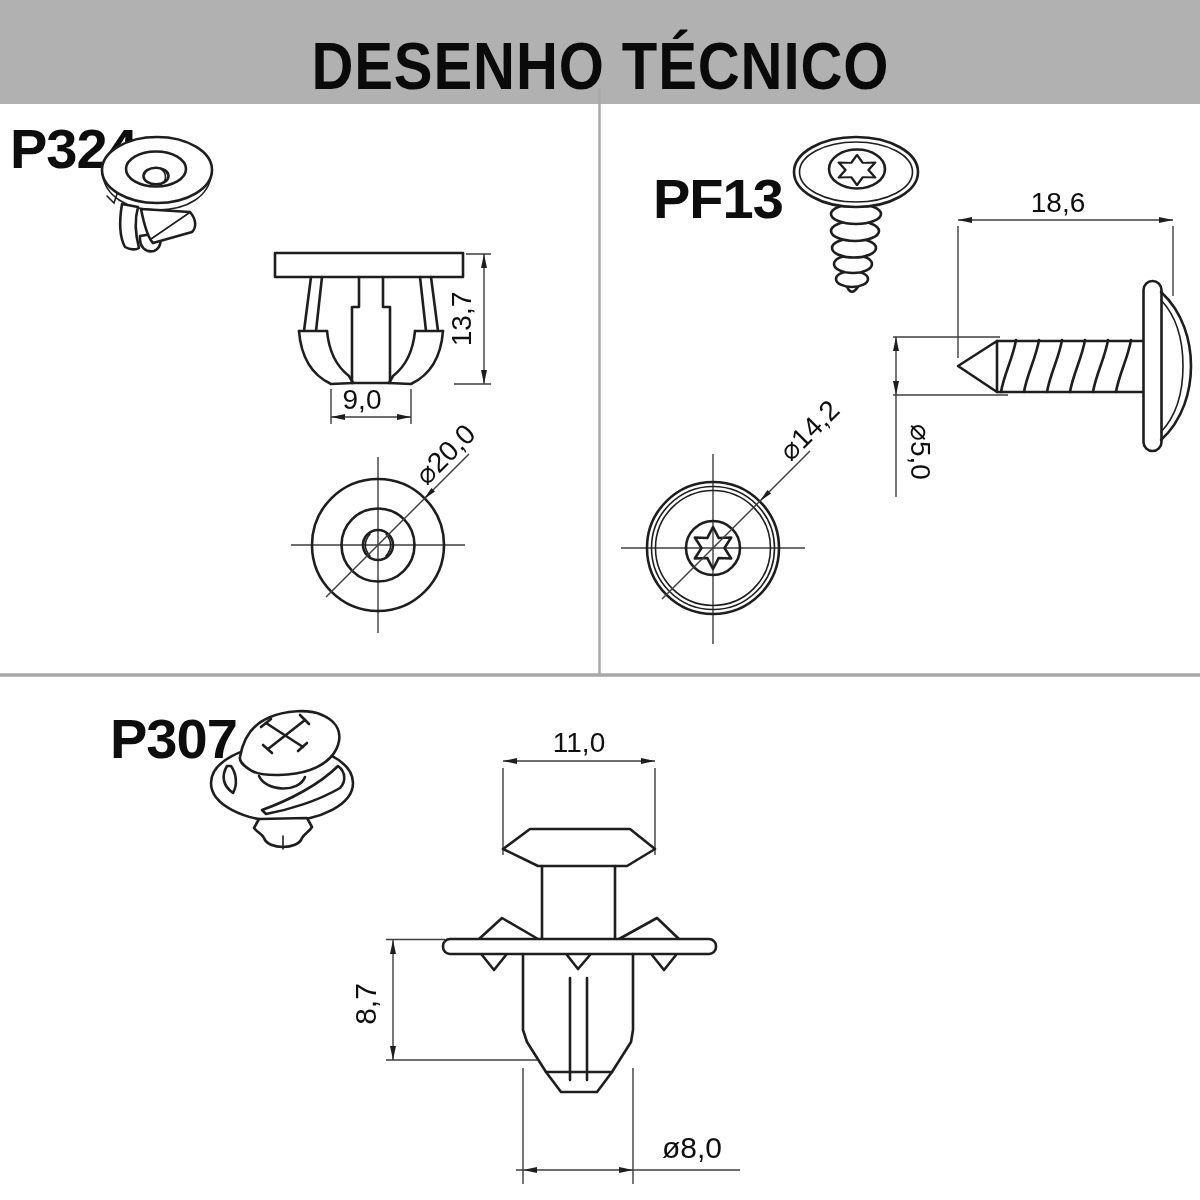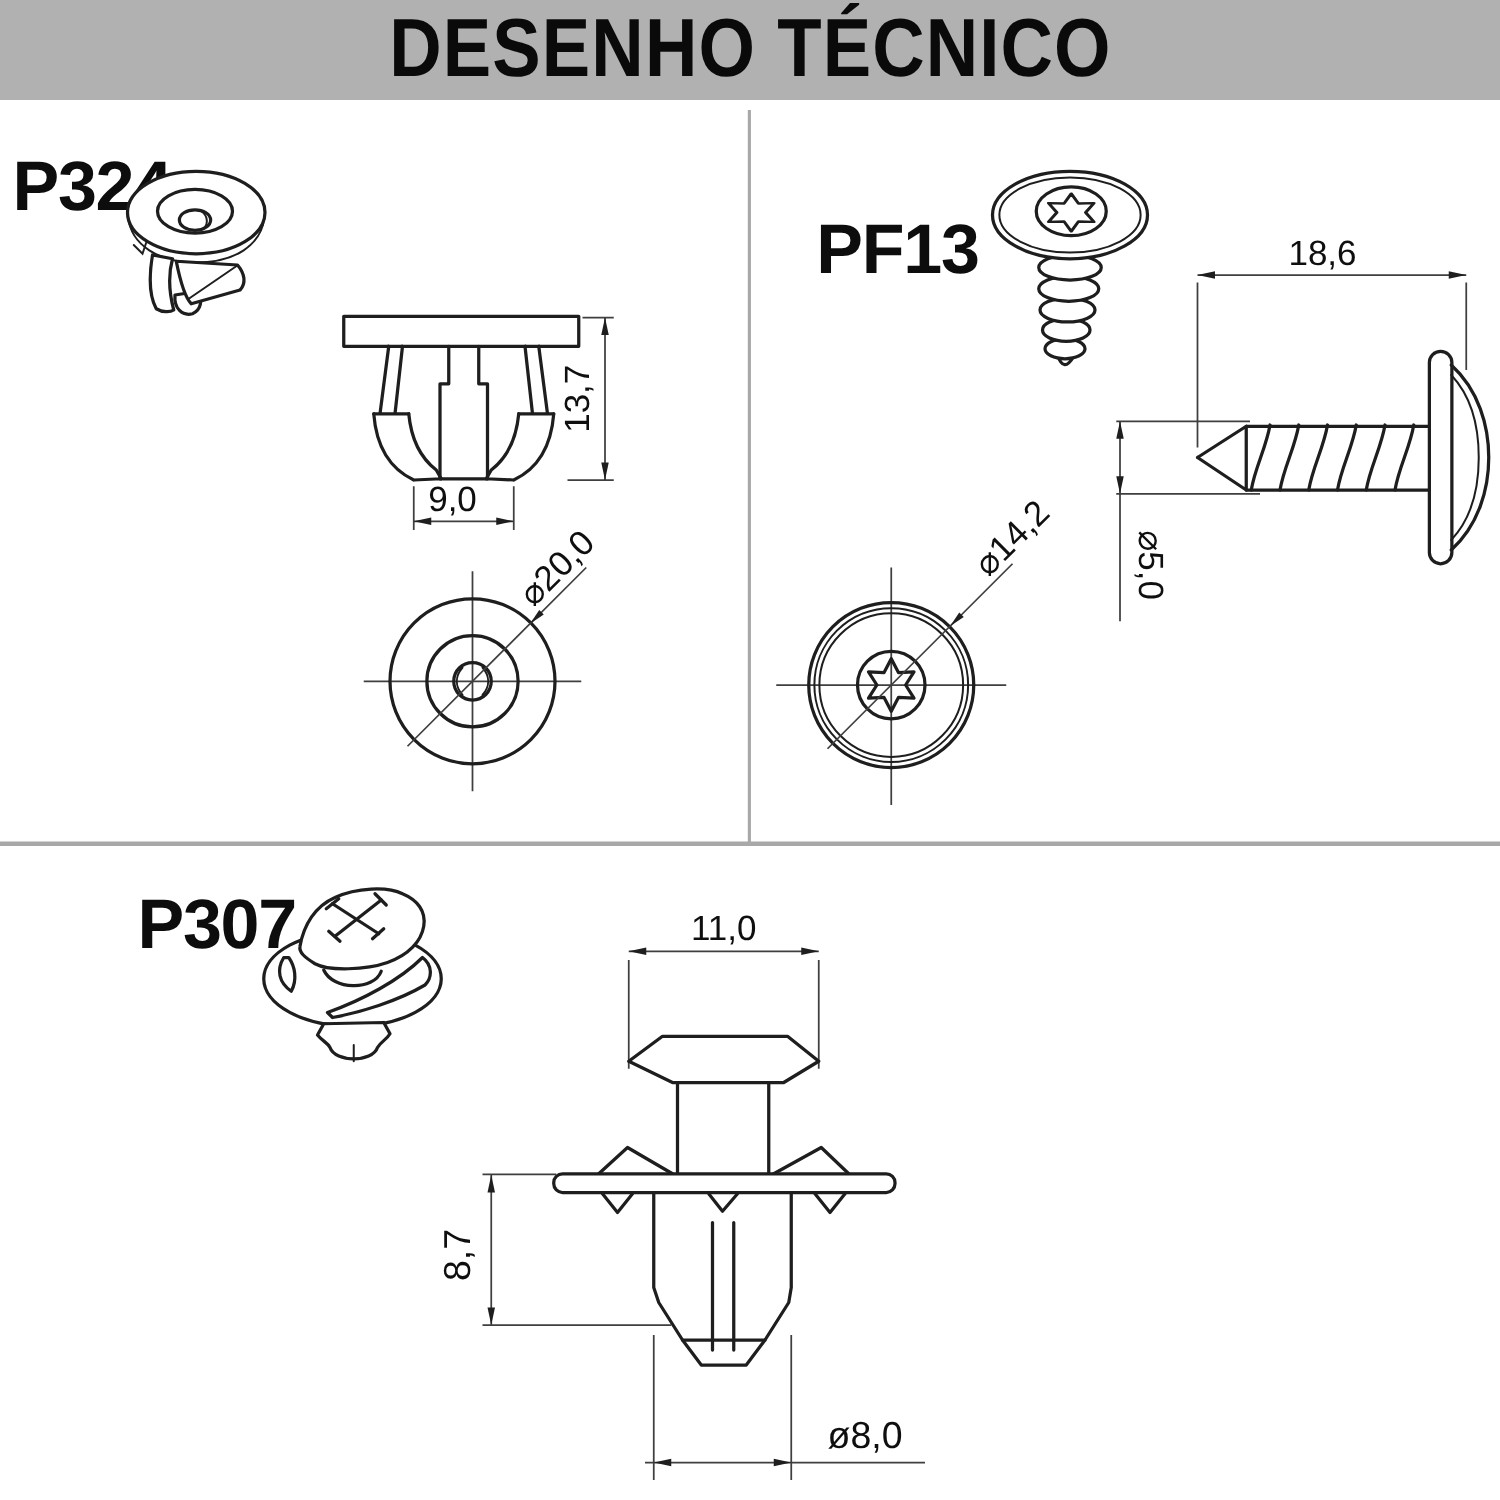--- a/index.html
+++ b/index.html
@@ -1,19 +1,19 @@
 <!DOCTYPE html>
 <html><head>
 <meta charset="utf-8">
 <style>
   html,body{margin:0;padding:0;background:#ffffff;width:1200px;height:1200px;overflow:hidden;
     font-family:"Liberation Sans", sans-serif;}
   .page{position:relative;width:1200px;height:1200px;background:#ffffff;}
-  .header{position:absolute;top:0;left:0;width:1200px;height:80px;background:#b1b1b1;
-    display:flex;align-items:flex-start;justify-content:center;}
+  .header{position:absolute;top:0;left:0;width:1200px;height:104px;background:#b1b1b1;
+    display:flex;align-items:flex-end;justify-content:center;}
   .header .title{font-size:66px;font-weight:800;color:#0a0a0a;letter-spacing:1px;
     transform:scaleX(0.88);white-space:nowrap;}
   svg{position:absolute;top:0;left:0;}
   .outline{stroke:#1e1e1e;stroke-width:2.6;fill:none;stroke-linejoin:round;stroke-linecap:round;}
   .outline-f{stroke:#1e1e1e;stroke-width:2.6;fill:#ffffff;stroke-linejoin:round;stroke-linecap:round;}
   .thin{stroke:#1e1e1e;stroke-width:1.6;fill:none;stroke-linecap:round;}
   .dim{stroke:#3f3f3f;stroke-width:1.4;fill:none;stroke-linecap:butt;}
   .arrow{fill:#1e1e1e;stroke:none;}
   .dim-text{font-family:"Liberation Sans", sans-serif;font-size:28px;fill:#0f0f0f;}
   .dim-text-lg{font-family:"Liberation Sans", sans-serif;font-size:30px;fill:#0f0f0f;}

